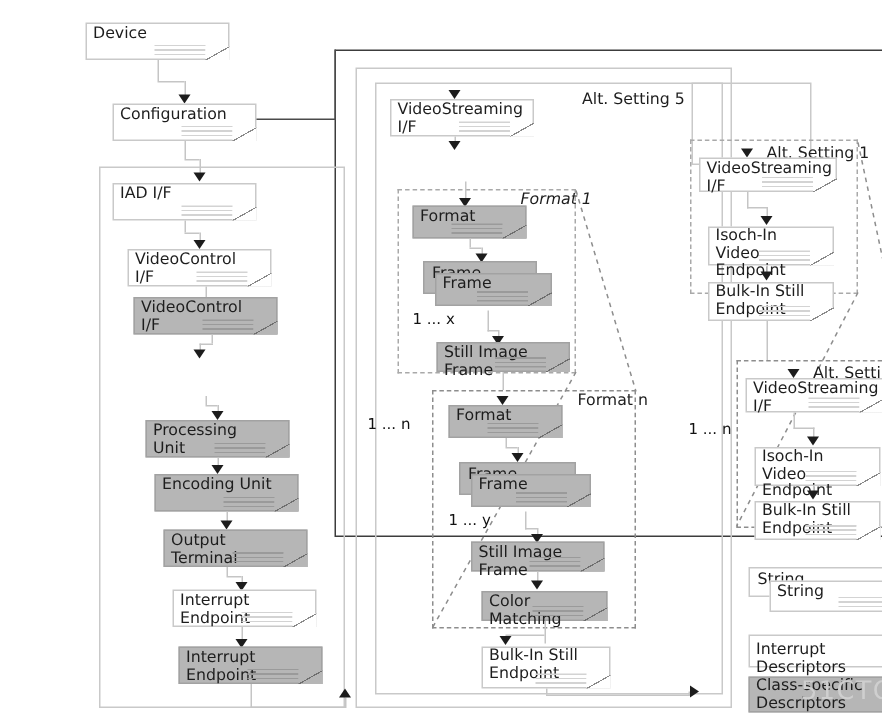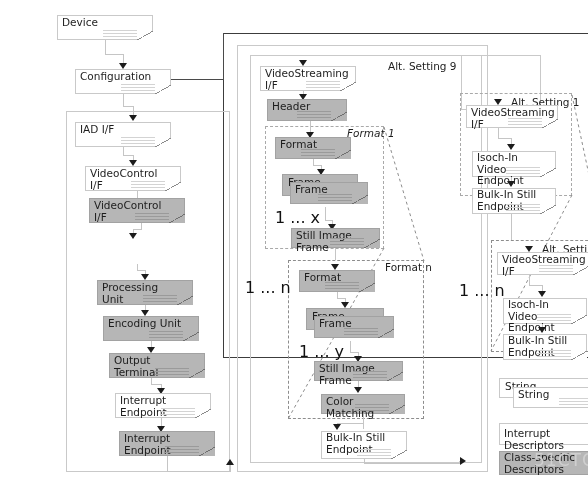--- a/index.html
+++ b/index.html
@@ -65,21 +65,21 @@
   .arw{position:absolute;width:0;height:0;
        border-left:4px solid transparent;border-right:4px solid transparent;
        border-top:6px solid #1c1c1c;}
   .arw.right{border:none;border-top:4px solid transparent;border-bottom:4px solid transparent;
        border-left:6px solid #1c1c1c;}
   .arw.up{border:none;border-left:4px solid transparent;border-right:4px solid transparent;
        border-bottom:6px solid #1c1c1c;}
 
   
   .tx{position:absolute;font-size:10.5px;color:#1d1d1d;white-space:nowrap;}
-  .tx.mult{font-size:16px;color:#111;}
+  .tx.mult{font-size:10px;color:#111;}
 
   
   .wm{position:absolute;font-size:17px;color:#cfcfcf;letter-spacing:1px;
       white-space:nowrap;font-family:"DejaVu Sans",sans-serif;}
 </style>
 </head>
 <body>
 
 <div id="stage">
 
@@ -204,38 +204,32 @@
     <div class="body"></div>
     <div class="label">Interrupt Endpoint</div>
     <div class="lines"></div>
     <div class="fold"></div>
   </div>
   <div class="ln v" style="left:120px;top:456px;height:16px;"></div>
   <div class="ln h" style="left:120px;top:471px;width:63px;"></div>
   <div class="ln v" style="left:183px;top:465px;height:7px;"></div>
   <div class="arw up" style="left:179px;top:459px;"></div>
 
-  <div class="tx" style="left:341px;top:60px;">Alt. Setting 9</div>
+  <div class="tx" style="left:341px;top:60px;">Alt. Setting 5</div>
 
   <div class="arw" style="left:252px;top:60px;"></div>
   <div class="doc" style="left:213px;top:66px;width:96px;height:25px;">
     <div class="body"></div>
     <div class="label">VideoStreaming I/F</div>
     <div class="lines"></div>
     <div class="fold"></div>
   </div>
   <div class="ln v" style="left:256px;top:91px;height:5px;"></div>
   <div class="arw" style="left:252px;top:94px;"></div>
 
-  <div class="doc gray" style="left:220px;top:99px;width:80px;height:22px;">
-    <div class="body"></div>
-    <div class="label">Header</div>
-    <div class="lines"></div>
-    <div class="fold"></div>
-  </div>
   <div class="ln v" style="left:263px;top:121px;height:14px;"></div>
   <div class="arw" style="left:259px;top:132px;"></div>
 
   <div class="tx" style="left:300px;top:127px;font-style:italic;">Format 1</div>
   <div class="doc gray" style="left:228px;top:137px;width:76px;height:22px;">
     <div class="body"></div>
     <div class="label">Format</div>
     <div class="lines"></div>
     <div class="fold"></div>
   </div>

